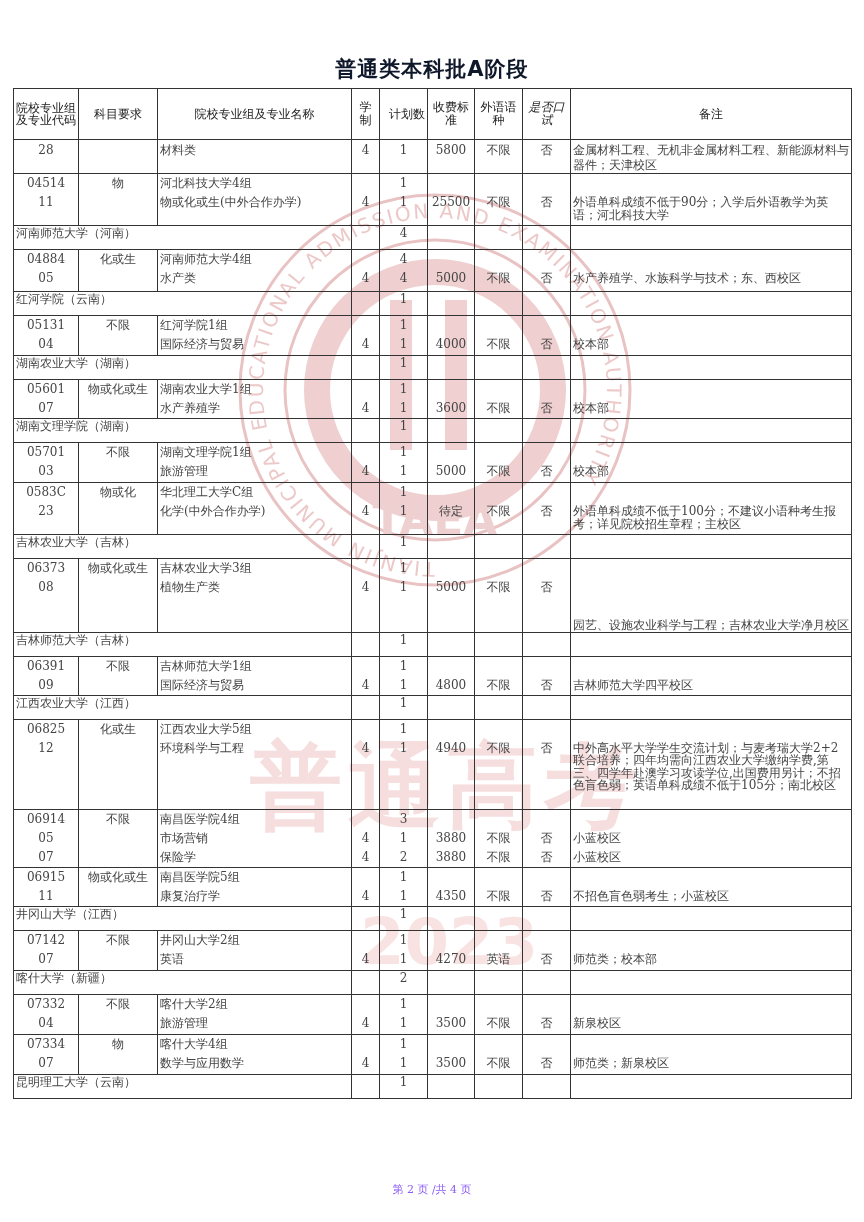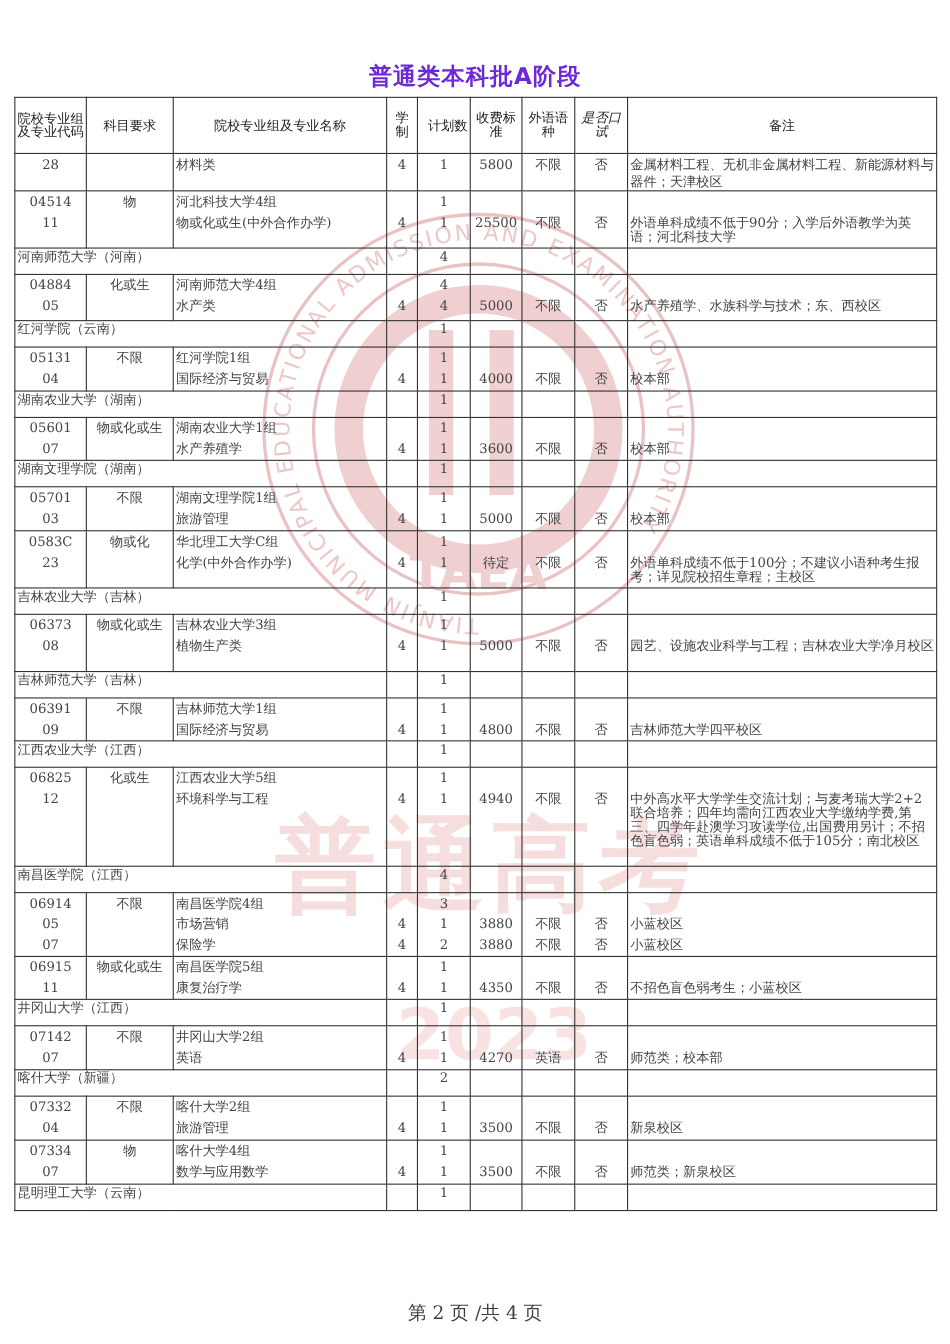--- a/index.html
+++ b/index.html
@@ -1,22 +1,22 @@
 <!DOCTYPE html>
 <html><head>
 <meta charset="utf-8">
 <style>
   html, body { margin:0; padding:0; background:#ffffff; }
   body { width:864px; height:1222px; position:relative; overflow:hidden;
          font-family:"DejaVu Serif","Liberation Serif",serif; color:#333; }
   .title { position:absolute; top:55px; left:0; width:864px; text-align:center;
            font-family:"DejaVu Sans","Liberation Sans",sans-serif; font-weight:bold;
-           font-size:21px; color:#6d28d9; letter-spacing:1px; }
+           font-size:21px; color:#0f172a; letter-spacing:1px; }
   .footer { position:absolute; top:1182px; left:0; width:864px; text-align:center;
-            font-size:17px; color:#404040; }
+            font-size:11px; color:#8b5cf6; }
   .wm { position:absolute; pointer-events:none; z-index:0; }
   table.plan { position:absolute; left:13px; top:88px; width:838px; border-collapse:collapse;
                table-layout:fixed; z-index:1; }
   table.plan td, table.plan th { border:1px solid #333; padding:0 2px; font-size:12px;
                line-height:15px; vertical-align:top; font-weight:normal; color:#444; }
   table.plan th { vertical-align:middle; text-align:center; color:#222; line-height:12px; }
   th.small { font-size:11px; }
   td.c { text-align:center; }
   td.l { text-align:left; }
   td.school { font-family:"DejaVu Sans","Liberation Sans",sans-serif; font-weight:bold;
@@ -380,21 +380,21 @@
         <td class="c stack">
           <div></div>
           <div>不限</div>
         </td>
         <td class="c stack">
           <div></div>
           <div>否</div>
         </td>
         <td class="l stack">
           <div></div>
-          <div style="height:auto;line-height:12.5px;padding-top:3px;">园艺、设施农业科学与工程；吉林农业大学净月校区</div>
+          <div style="height:auto;line-height:12.5px;padding-top:3px;margin-top:38px;">园艺、设施农业科学与工程；吉林农业大学净月校区</div>
         </td>
       </tr>
       <tr style="height:24px">
         <td class="school" colspan="3">吉林师范大学（吉林）</td>
         <td style="border-left:1px solid #333"></td>
         <td class="schoolplan">1</td>
         <td></td>
         <td></td>
         <td></td>
         <td></td>
@@ -474,29 +474,20 @@
           <div>不限</div>
         </td>
         <td class="c stack">
           <div></div>
           <div>否</div>
         </td>
         <td class="l stack">
           <div></div>
           <div style="height:auto;line-height:12.5px;padding-top:3px;">中外高水平大学学生交流计划；与麦考瑞大学2+2联合培养；四年均需向江西农业大学缴纳学费,第三、四学年赴澳学习攻读学位,出国费用另计；不招色盲色弱；英语单科成绩不低于105分；南北校区</div>
         </td>
-      </tr>
-      <tr style="height:24px">
-        <td class="school" colspan="3">南昌医学院（江西）</td>
-        <td style="border-left:1px solid #333"></td>
-        <td class="schoolplan">4</td>
-        <td></td>
-        <td></td>
-        <td></td>
-        <td></td>
       </tr>
       <tr style="height:58px">
         <td class="c stack">
           <div>06914</div>
           <div>05</div>
           <div>07</div>
         </td>
         <td class="c stack">
           <div>不限</div>
         </td>

